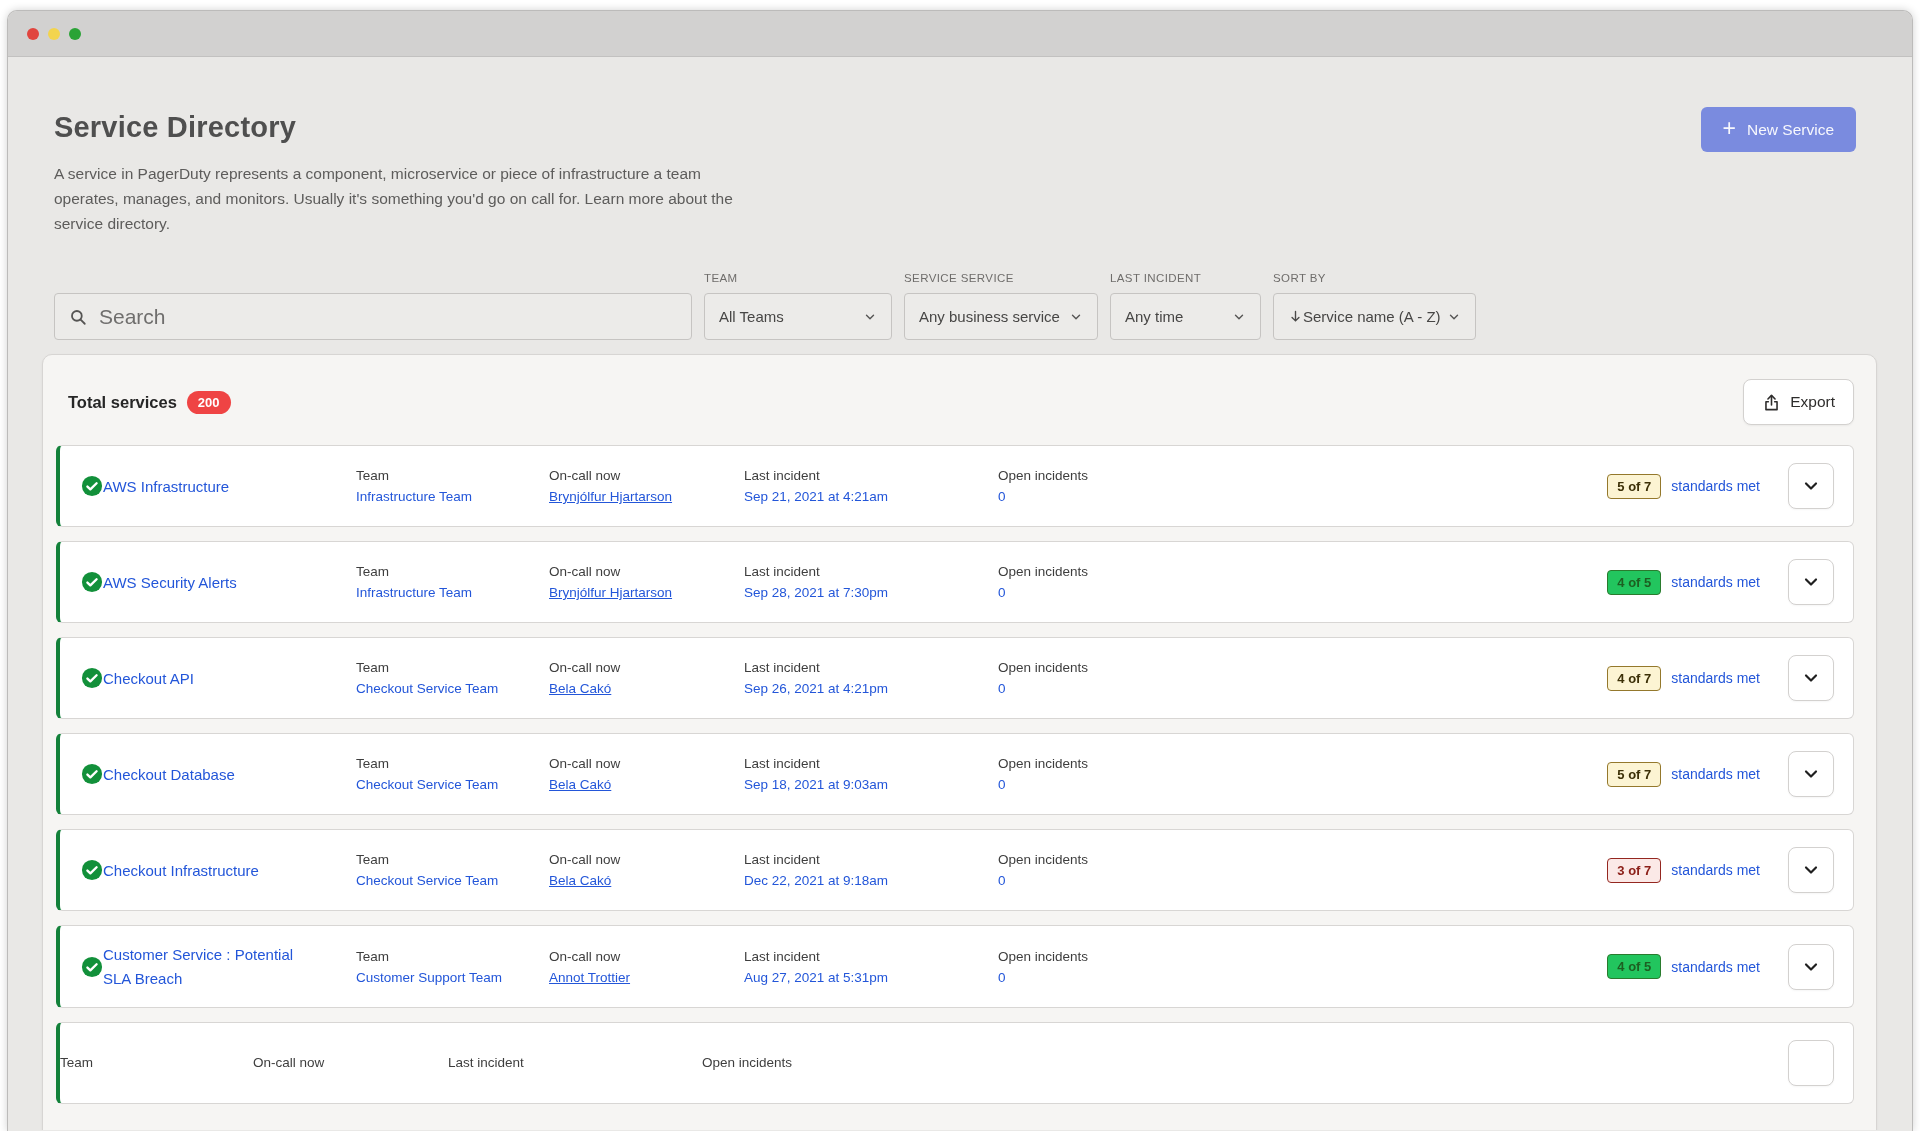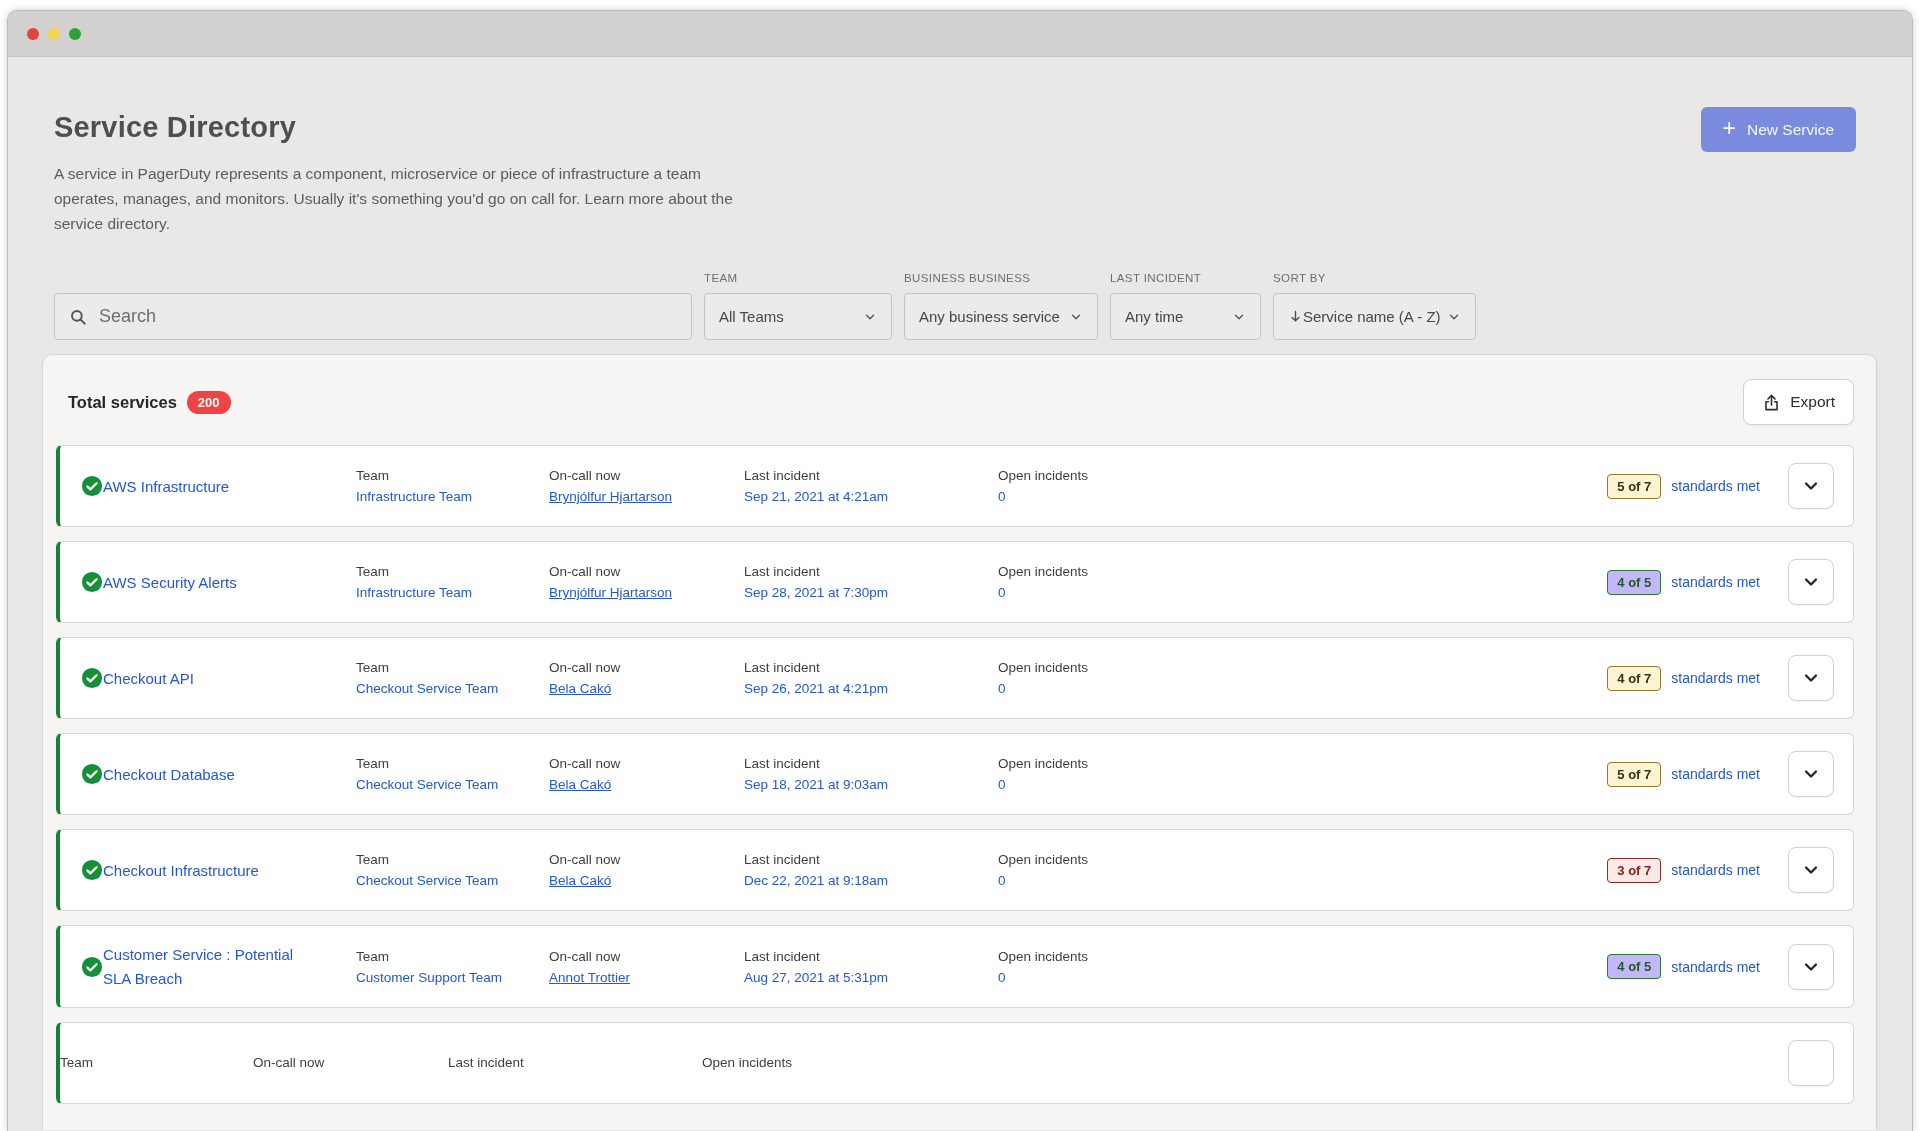--- a/index.html
+++ b/index.html
@@ -42,21 +42,21 @@
   .tab.active::after { content:""; position:absolute; left:0; right:0; bottom:-2px; height:4px; background:#7a8bdf; border-radius:3px; }
 
   .filters { margin:36px 0 0 46px; width:1459px; display:flex; align-items:flex-end; gap:12px; }
   .filter-group { display:flex; flex-direction:column; gap:9px; }
   .filter-label { font-size:11.5px; color:#6f6d6b; letter-spacing:.4px; }
   .field {
     height:47px; background:#ecebe9; border:1px solid #c6c4c2; border-radius:4px;
     display:flex; align-items:center; padding:0 14px; font-size:15px; color:#474645;
   }
   .search-box { width:638px; gap:10px; }
-  .search-box input { border:none; background:transparent; outline:none; flex:1; font-size:18px; color:#333; font-family:inherit; }
+  .search-box input { border:none; background:transparent; outline:none; flex:1; font-size:21px; color:#333; font-family:inherit; }
   .search-box input::placeholder { color:#6f6e6d; }
   .dd { justify-content:space-between; cursor:pointer; }
   .dd-team { width:188px; } .dd-business { width:194px; } .dd-incident { width:151px; } .dd-sort { width:203px; }
   .dd-value { white-space:nowrap; overflow:hidden; }
   .sort-left { display:flex; align-items:center; }
 
   .container {
     margin:14px 35px 0 34px; height:800px;
     background:#f6f5f3; border:1px solid #d7d5d3; border-radius:10px;
     padding:0 22px 20px 13px; box-shadow:0 1px 3px rgba(0,0,0,.05);
@@ -80,21 +80,21 @@
   .svc-name span { display:inline-block; max-width:215px; color:#2356d9; cursor:pointer; }
   .col { display:flex; flex-direction:column; gap:6px; }
   .col-label { font-size:13.5px; color:#3e3e3e; }
   .col-value { font-size:13.5px; color:#2356d9; cursor:pointer; }
   .col-team { flex:0 0 193px; } .col-oncall { flex:0 0 195px; }
   .col-last { flex:0 0 254px; } .col-open { flex:1 1 auto; }
   .underlined { text-decoration:underline; }
   .badge-group { display:flex; align-items:center; gap:10px; }
   .std-badge { font-size:13px; font-weight:700; padding:4px 9px; border-radius:4px; border:1.5px solid; white-space:nowrap; }
   .badge-yellow { background:#fcf4d3; border-color:#94782c; color:#3c3007; }
-  .badge-green  { background:#c4b5fd; border-color:#2a7b2e; color:#1d5f21; }
+  .badge-green  { background:#22c55e; border-color:#2a7b2e; color:#1d5f21; }
   .badge-red    { background:#fbe9e7; border-color:#942720; color:#8c2019; }
   .std-link { font-size:14px; color:#2356d9; white-space:nowrap; cursor:pointer; }
   .chev-btn {
     margin-left:28px; flex:0 0 46px; width:46px; height:46px; background:#fff;
     border:1px solid #d3d1cf; border-radius:8px; display:flex; align-items:center; justify-content:center;
     cursor:pointer; box-shadow:0 1px 2px rgba(0,0,0,.04);
   }
 </style>
 </head>
 <body>
@@ -130,21 +130,21 @@
       <div class="filter-group">
         <div class="filter-label">TEAM</div>
         <div class="field dd dd-team">
           <span class="dd-value">All Teams</span>
           <svg width="14" height="14" viewBox="0 0 24 24" fill="none">
               <path d="M6 9l6 6 6-6" stroke="#555453" stroke-width="2.4" stroke-linecap="round" stroke-linejoin="round"></path>
             </svg>
         </div>
       </div>
       <div class="filter-group">
-        <div class="filter-label">BUSINESS BUSINESS</div>
+        <div class="filter-label">SERVICE SERVICE</div>
         <div class="field dd dd-business">
           <span class="dd-value">Any business service</span>
           <svg width="14" height="14" viewBox="0 0 24 24" fill="none">
               <path d="M6 9l6 6 6-6" stroke="#555453" stroke-width="2.4" stroke-linecap="round" stroke-linejoin="round"></path>
             </svg>
         </div>
       </div>
       <div class="filter-group">
         <div class="filter-label">LAST INCIDENT</div>
         <div class="field dd dd-incident">

